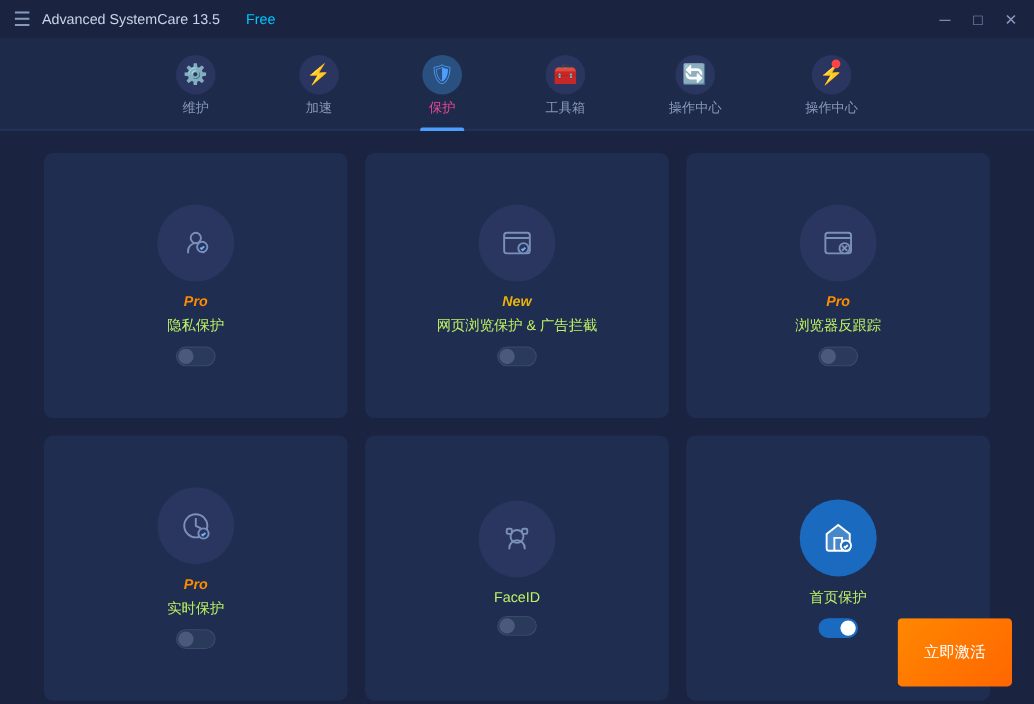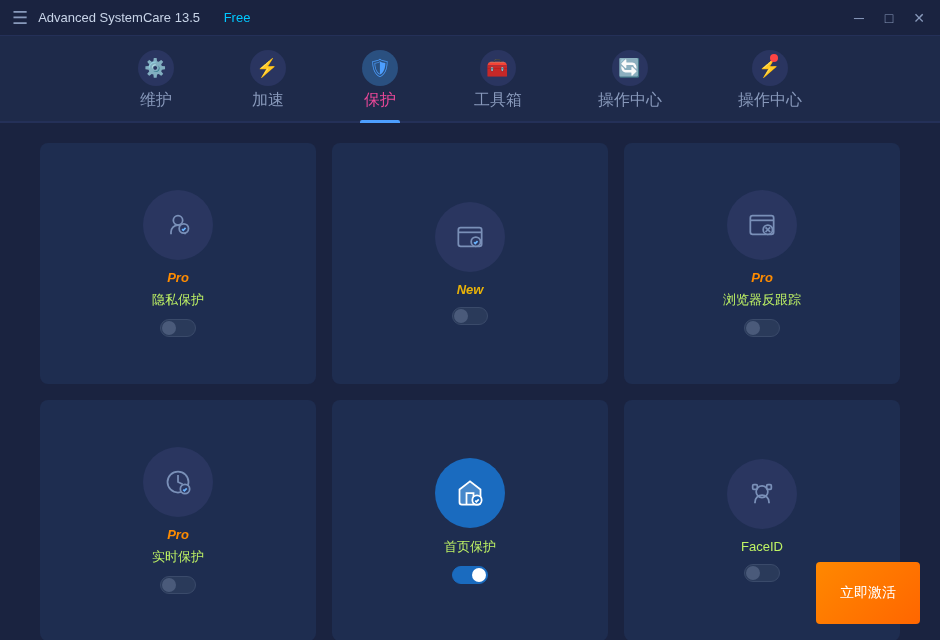--- a/index.html
+++ b/index.html
@@ -78,21 +78,21 @@
       height: 36px;
       border-radius: 50%;
       background: #2a3560;
       display: flex;
       align-items: center;
       justify-content: center;
       font-size: 18px;
       margin-bottom: 4px;
     }
     .nav-item .nav-label {
-      font-size: 16px;
+      font-size: 12px;
       color: #8899bb;
       font-family: Liberation Mono, monospace;
     }
     .nav-item.active .nav-label { color: #ec4899; }
     .nav-item.active .nav-icon {
       background: #2a5080;
       color: #4d9fff;
     }
     .nav-item.active::after {
       content: '';
@@ -280,20 +280,21 @@
       <div class="card">
         <div class="card-icon-wrap">
           <svg width="28" height="28" viewBox="0 0 24 24" fill="none" stroke="currentColor" stroke-width="1.5">
       <rect x="2" y="4" width="20" height="16" rx="2"></rect>
             <path d="M2 8h20"></path>
       <circle cx="17" cy="16" r="4" fill="#2a3660" stroke="currentColor"></circle>
       <path d="M15.5 16.5l1 1 2-2" stroke="#6ab4ff" stroke-width="1.5"></path>
     </svg>
         </div>
         <span class="card-badge badge-new">New</span>
+        <span class="card-title">网页浏览保护 &amp; 广告拦截</span>
         <div class="toggle-wrap">
           <div class="toggle"></div>
         </div>
       </div>
       <div class="card">
         <div class="card-icon-wrap">
           <svg width="28" height="28" viewBox="0 0 24 24" fill="none" stroke="currentColor" stroke-width="1.5">
       <rect x="2" y="4" width="20" height="16" rx="2"></rect>
             <path d="M2 8h20"></path>
       <circle cx="17" cy="16" r="4" fill="#2a3660" stroke="currentColor"></circle>
@@ -311,48 +312,48 @@
         <div class="card-icon-wrap">
           <svg width="28" height="28" viewBox="0 0 24 24" fill="none" stroke="currentColor" stroke-width="1.5">
       <circle cx="12" cy="12" r="9"></circle>
             <path d="M12 6v6l4 2"></path>
       <circle cx="18" cy="18" r="4" fill="#2a3660" stroke="currentColor"></circle>
       <path d="M16.5 18.5l1 1 2-2" stroke="#6ab4ff" stroke-width="1.5"></path>
     </svg>
         </div>
         <span class="card-badge badge-pro">Pro</span>
         <span class="card-title">实时保护</span>
+        <div class="toggle-wrap">
+          <div class="toggle"></div>
+        </div>
+      </div>
+      <div class="card">
+        <div class="card-icon-wrap">
+          <svg width="28" height="28" viewBox="0 0 24 24" fill="none" stroke="currentColor" stroke-width="1.5">
+      <circle cx="12" cy="10" r="5"></circle>
+            <path d="M6 20v-1a6 6 0 0112 0v1"></path>
+      <rect x="4" y="4" width="4" height="4" rx="1" fill="none" stroke="currentColor"></rect>
+      <rect x="16" y="4" width="4" height="4" rx="1" fill="none" stroke="currentColor"></rect>
+    </svg>
+        </div>
+        <span class="card-title">FaceID</span>
         <div class="toggle-wrap">
           <div class="toggle"></div>
         </div>
       </div>
       <div class="card">
         <div class="card-icon-wrap active-card">
           <svg width="28" height="28" viewBox="0 0 24 24" fill="none" stroke="white" stroke-width="1.5">
       <path d="M3 9l9-7 9 7v11a2 2 0 01-2 2H5a2 2 0 01-2-2z" fill="rgba(255,255,255,0.2)"></path>
       <polyline points="9,22 9,12 15,12 15,22"></polyline>
       <circle cx="18" cy="18" r="4" fill="#1a6bbf" stroke="white"></circle>
       <path d="M16.5 18.5l1 1 2-2" stroke="white" stroke-width="1.5"></path>
     </svg>
         </div>
         <span class="card-title">首页保护</span>
         <div class="toggle-wrap">
           <div class="toggle on"></div>
         </div>
       </div>
-      <div class="card">
-        <div class="card-icon-wrap">
-          <svg width="28" height="28" viewBox="0 0 24 24" fill="none" stroke="currentColor" stroke-width="1.5">
-      <circle cx="12" cy="10" r="5"></circle>
-            <path d="M6 20v-1a6 6 0 0112 0v1"></path>
-      <rect x="4" y="4" width="4" height="4" rx="1" fill="none" stroke="currentColor"></rect>
-      <rect x="16" y="4" width="4" height="4" rx="1" fill="none" stroke="currentColor"></rect>
-    </svg>
-        </div>
-        <span class="card-title">FaceID</span>
-        <div class="toggle-wrap">
-          <div class="toggle"></div>
-        </div>
-      </div>
     </div>
 </div>
 
 <button class="activate-btn">立即激活</button>
 
 </body></html>

